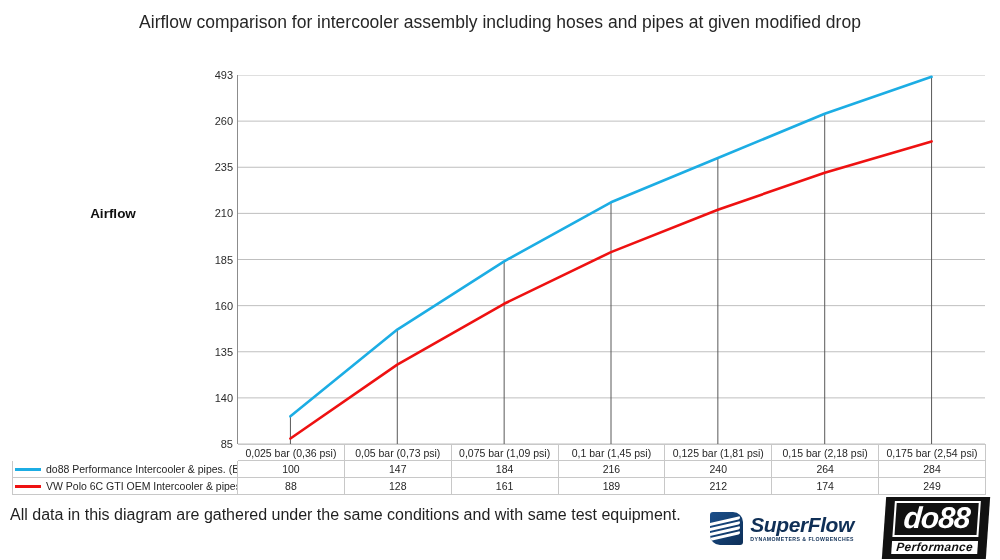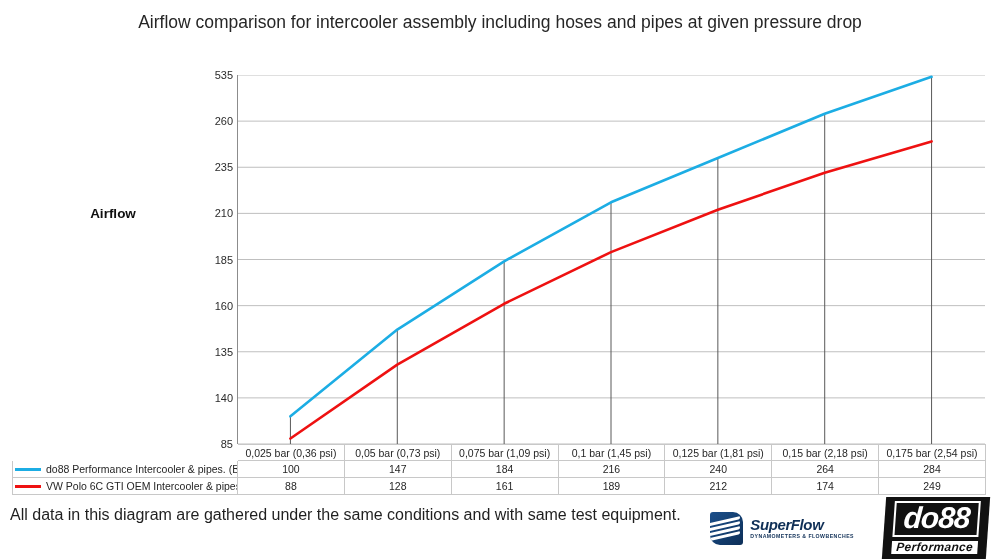--- a/index.html
+++ b/index.html
@@ -168,21 +168,21 @@
     border-radius: 2px;
     width: 34px;
     transform: skewY(-13deg);
   }
   .sf-mark i:nth-child(1) { top: 8px;  }
   .sf-mark i:nth-child(2) { top: 13px; }
   .sf-mark i:nth-child(3) { top: 18px; }
   .sf-mark i:nth-child(4) { top: 23px; }
   .sf-text { line-height: 1; }
   .sf-name {
-    font-size: 15px;
+    font-size: 21px;
     font-weight: bold;
     font-style: italic;
     color: #0f2f56;
     letter-spacing: -0.4px;
   }
   .sf-sub {
     font-size: 5.2px;
     font-weight: bold;
     color: #0f2f56;
     letter-spacing: 0.45px;
@@ -215,36 +215,36 @@
     font-weight: bold;
     font-style: italic;
     letter-spacing: 0.3px;
     text-align: center;
     padding: 0 4px 1px 4px;
   }
 </style>
 </head>
 <body>
 
-<div class="chart-title">Airflow comparison for intercooler assembly including hoses and pipes at given pressure drop</div>
+<div class="chart-title">Airflow comparison for intercooler assembly including hoses and pipes at given modified drop</div>
 
 <div class="axis-title">
   <span>Airflow</span>
 </div>
 
 <div class="ytick-col" id="ytick-col">
     <div class="ytick" style="top: 369px;">85</div>
     <div class="ytick" style="top: 322.875px;">140</div>
     <div class="ytick" style="top: 276.75px;">135</div>
     <div class="ytick" style="top: 230.625px;">160</div>
     <div class="ytick" style="top: 184.5px;">185</div>
     <div class="ytick" style="top: 138.375px;">210</div>
     <div class="ytick" style="top: 92.25px; text-align: right;">235</div>
     <div class="ytick" style="top: 46.125px;">260</div>
-    <div class="ytick" style="top: 0px;">535</div>
+    <div class="ytick" style="top: 0px;">493</div>
   </div>
 
 <div class="plot-wrap">
   <svg class="plot-svg" id="plot-svg" viewBox="0 0 748 369" preserveAspectRatio="none">
       <line x1="0" x2="748" y1="369" y2="369" stroke="#bfbfbf" stroke-width="1"></line>
       <line x1="0" x2="748" y1="322.875" y2="322.875" stroke="#bfbfbf" stroke-width="1"></line>
       <line x1="0" x2="748" y1="276.75" y2="276.75" stroke="#bfbfbf" stroke-width="1"></line>
       <line x1="0" x2="748" y1="230.625" y2="230.625" stroke="#bfbfbf" stroke-width="1"></line>
       <line x1="0" x2="748" y1="184.5" y2="184.5" stroke="#bfbfbf" stroke-width="1"></line>
       <line x1="0" x2="748" y1="138.375" y2="138.375" stroke="#bfbfbf" stroke-width="1"></line>

